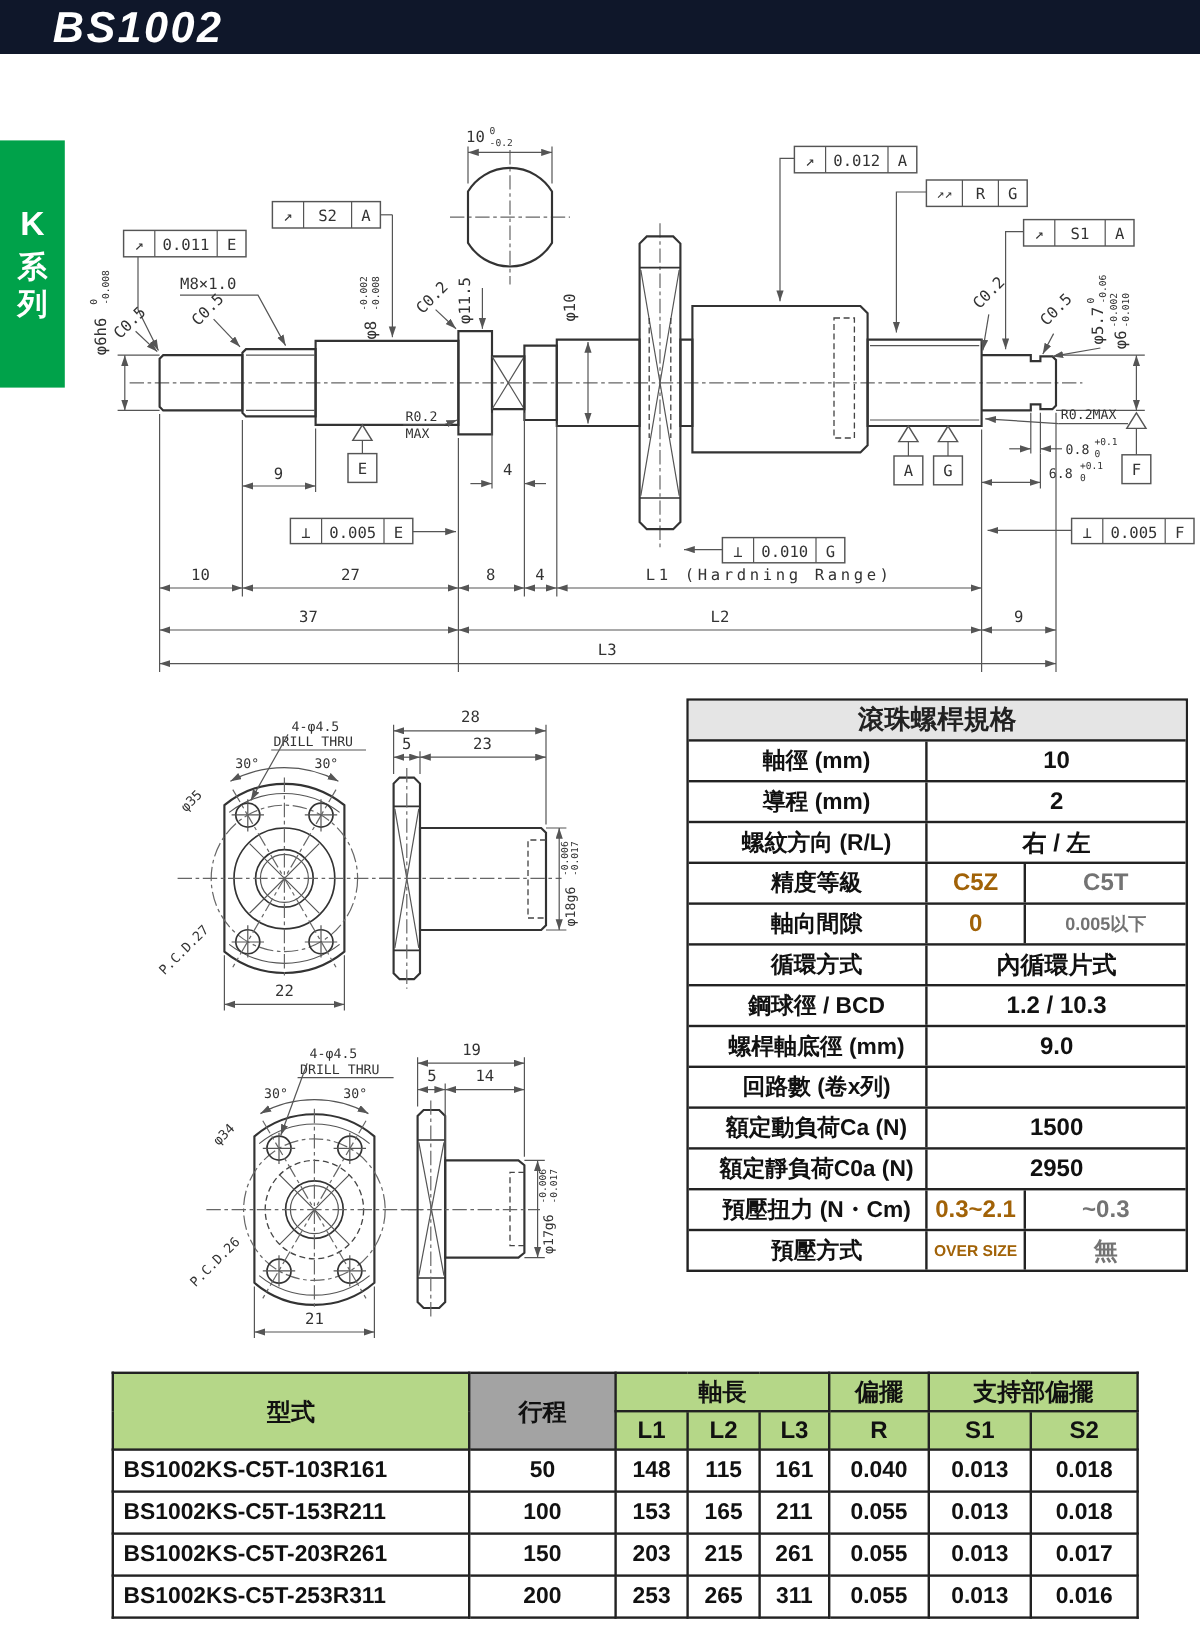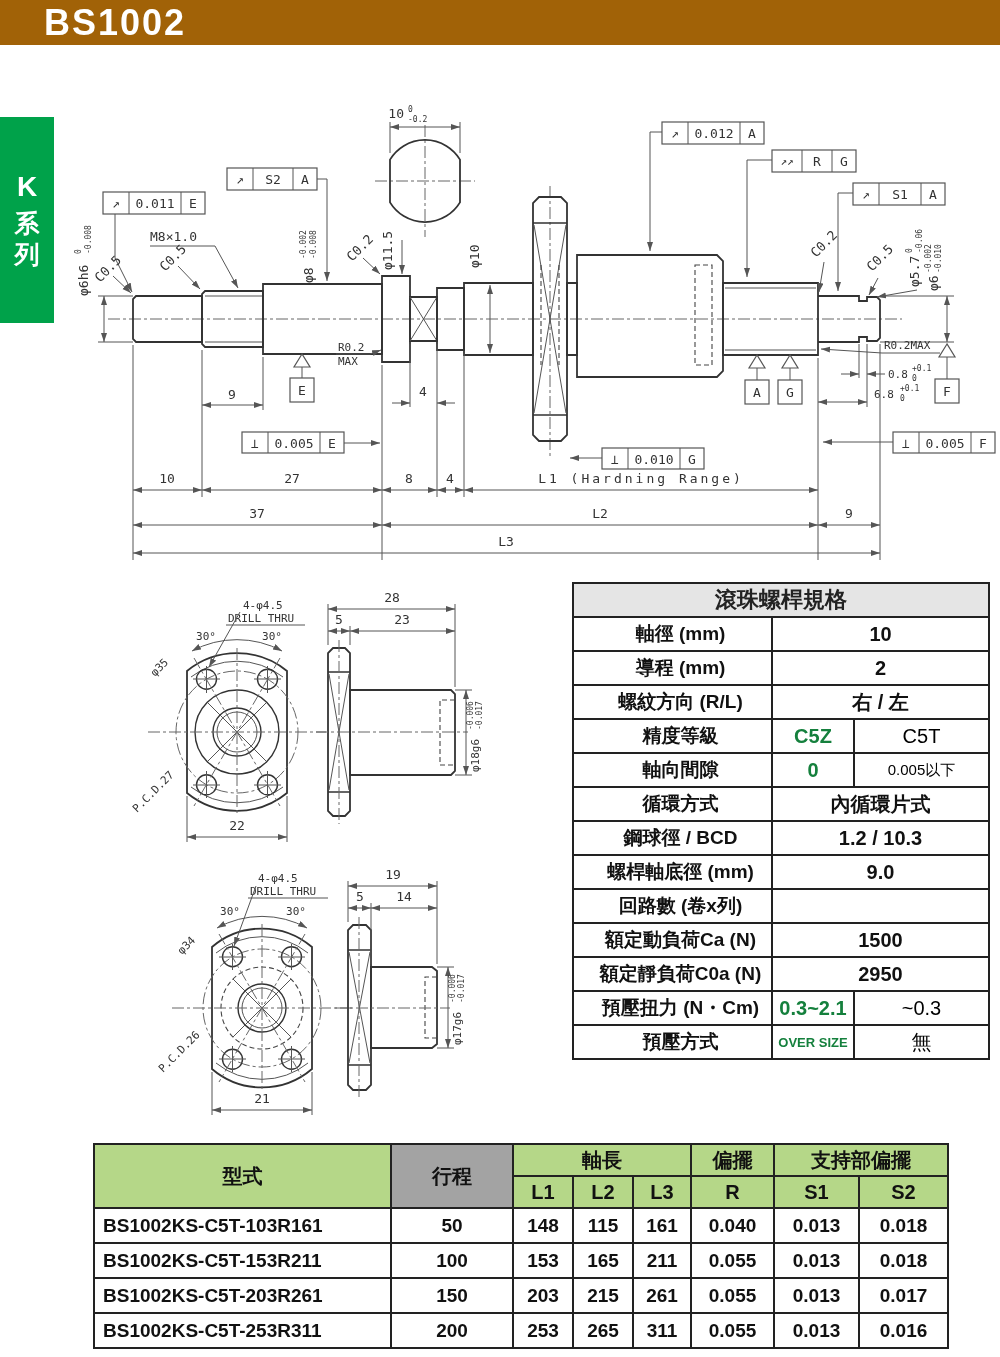--- a/index.html
+++ b/index.html
@@ -32,35 +32,35 @@
   .lsp{letter-spacing:3px;}
   
   .spec{position:absolute;left:572px;top:582px;width:418px;border:2px solid #222;box-sizing:border-box;background:#fff;}
   .spec .tt{height:32px;display:flex;align-items:center;justify-content:center;
             font-size:22px;font-weight:bold;color:#222;}
   .srow{display:flex;border-top:2px solid #222;height:32px;}
   .srow .lb{width:199px;border-right:2px solid #222;display:flex;align-items:center;justify-content:center;
             font-size:19px;font-weight:bold;color:#111;box-sizing:border-box;padding-left:16px;}
   .srow .vl{flex:1;display:flex;align-items:center;justify-content:center;font-size:20px;font-weight:bold;color:#111;}
   .srow .v1{width:82px;border-right:2px solid #222;display:flex;align-items:center;justify-content:center;
-            font-size:20px;font-weight:bold;color:#15803d;box-sizing:border-box;}
-  .srow .v2{flex:1;display:flex;align-items:center;justify-content:center;font-size:20px;font-weight:normal;color:#000000;}
+            font-size:20px;font-weight:bold;color:#a16207;box-sizing:border-box;}
+  .srow .v2{flex:1;display:flex;align-items:center;justify-content:center;font-size:20px;font-weight:bold;color:#737373;}
   .sm{font-size:15px !important;}
   .xs{font-size:13px !important;}
   
   .mod{position:absolute;left:93px;top:1143px;border-collapse:collapse;background:#fff;}
   .mod th,.mod td{border:2px solid #222;font-weight:bold;color:#111;text-align:center;padding:0;}
   .mod th{font-size:20px;height:30px;}
   .mod td{font-size:19px;height:33px;}
   .mod td.mdl{text-align:left;padding-left:8px;}
 </style>
 </head>
 <body>
 
-<div class="banner" id="banner" style="background: #a16207;">
+<div class="banner" id="banner" style="background: #0f172a; font-style: italic;">
   <div class="title">BS1002</div>
 </div>
 
 <div class="side" id="sidebar" style="background: rgb(0, 162, 74);">
   <div class="lat">K</div>
   <div class="cjk">系列</div>
 </div>
 
 <svg width="1000" height="1357" viewBox="0 0 1000 1357">
   <defs>

